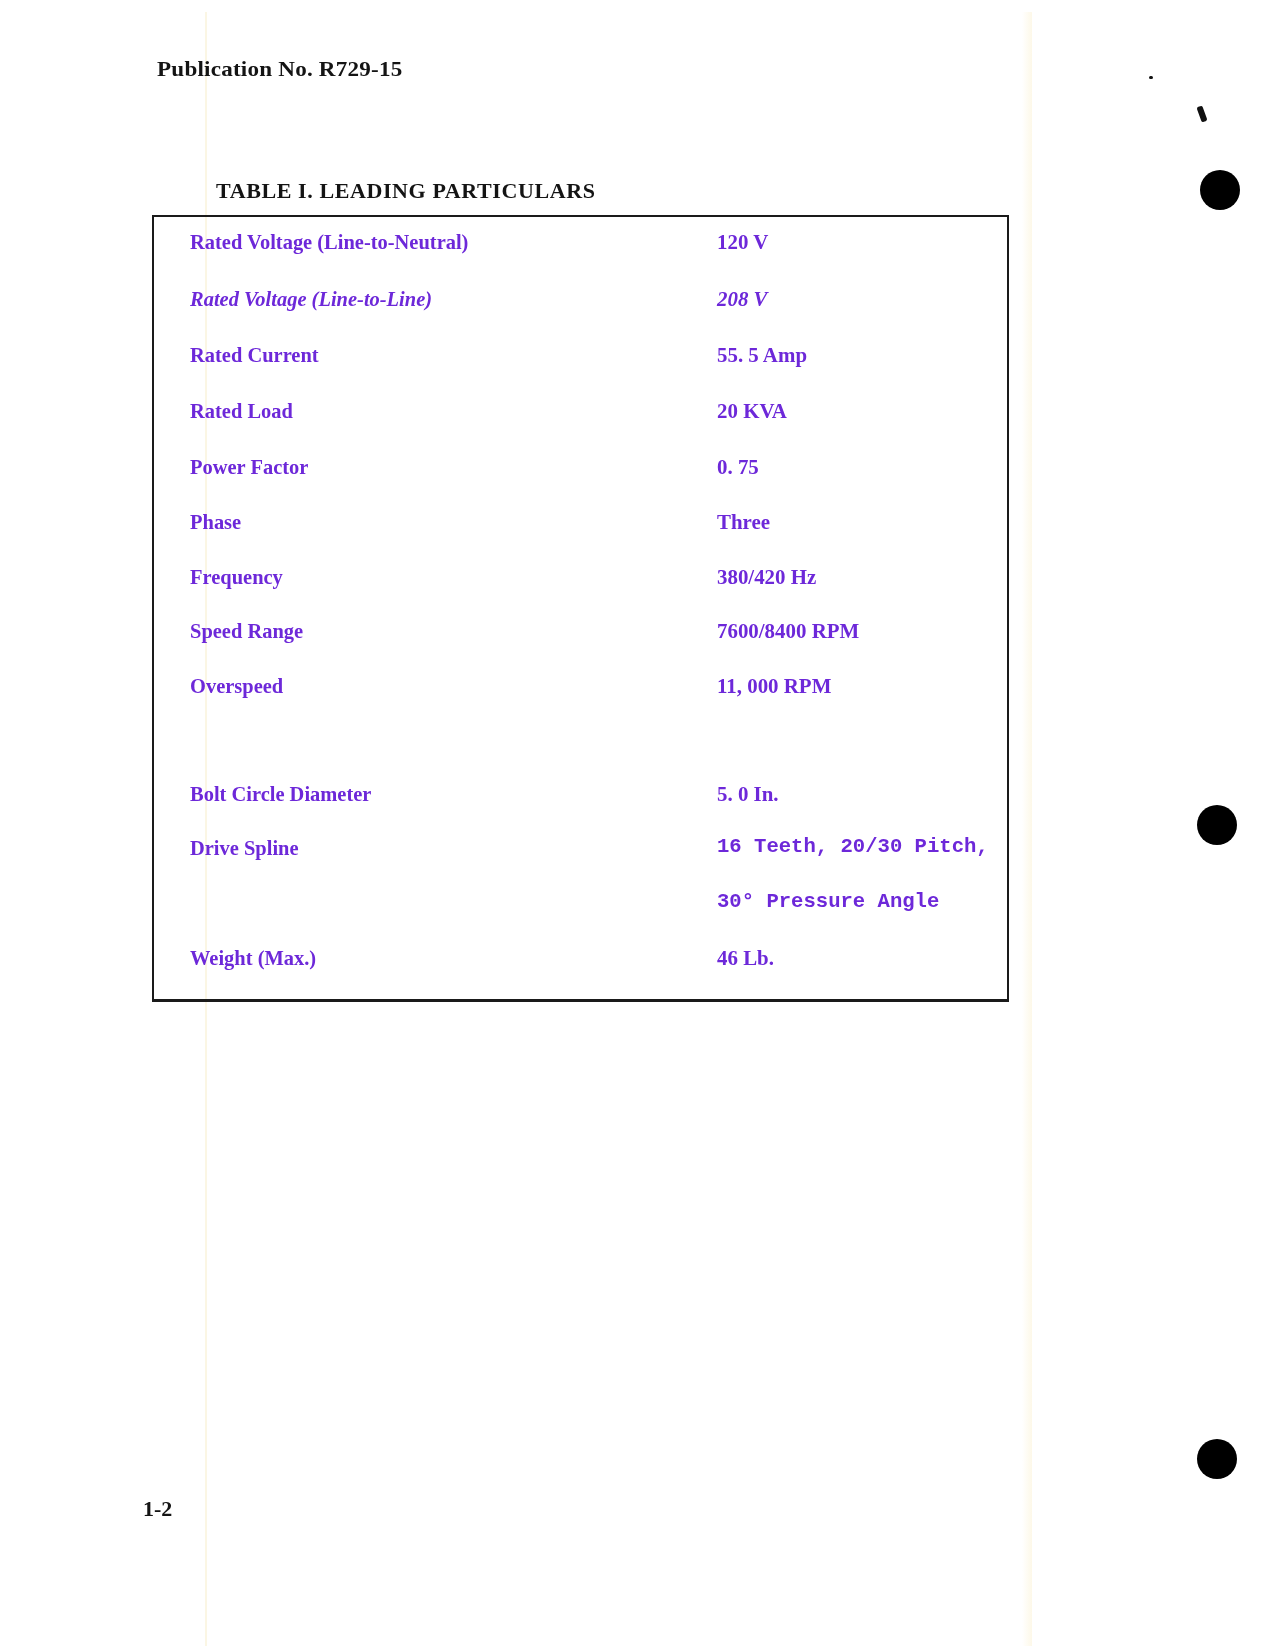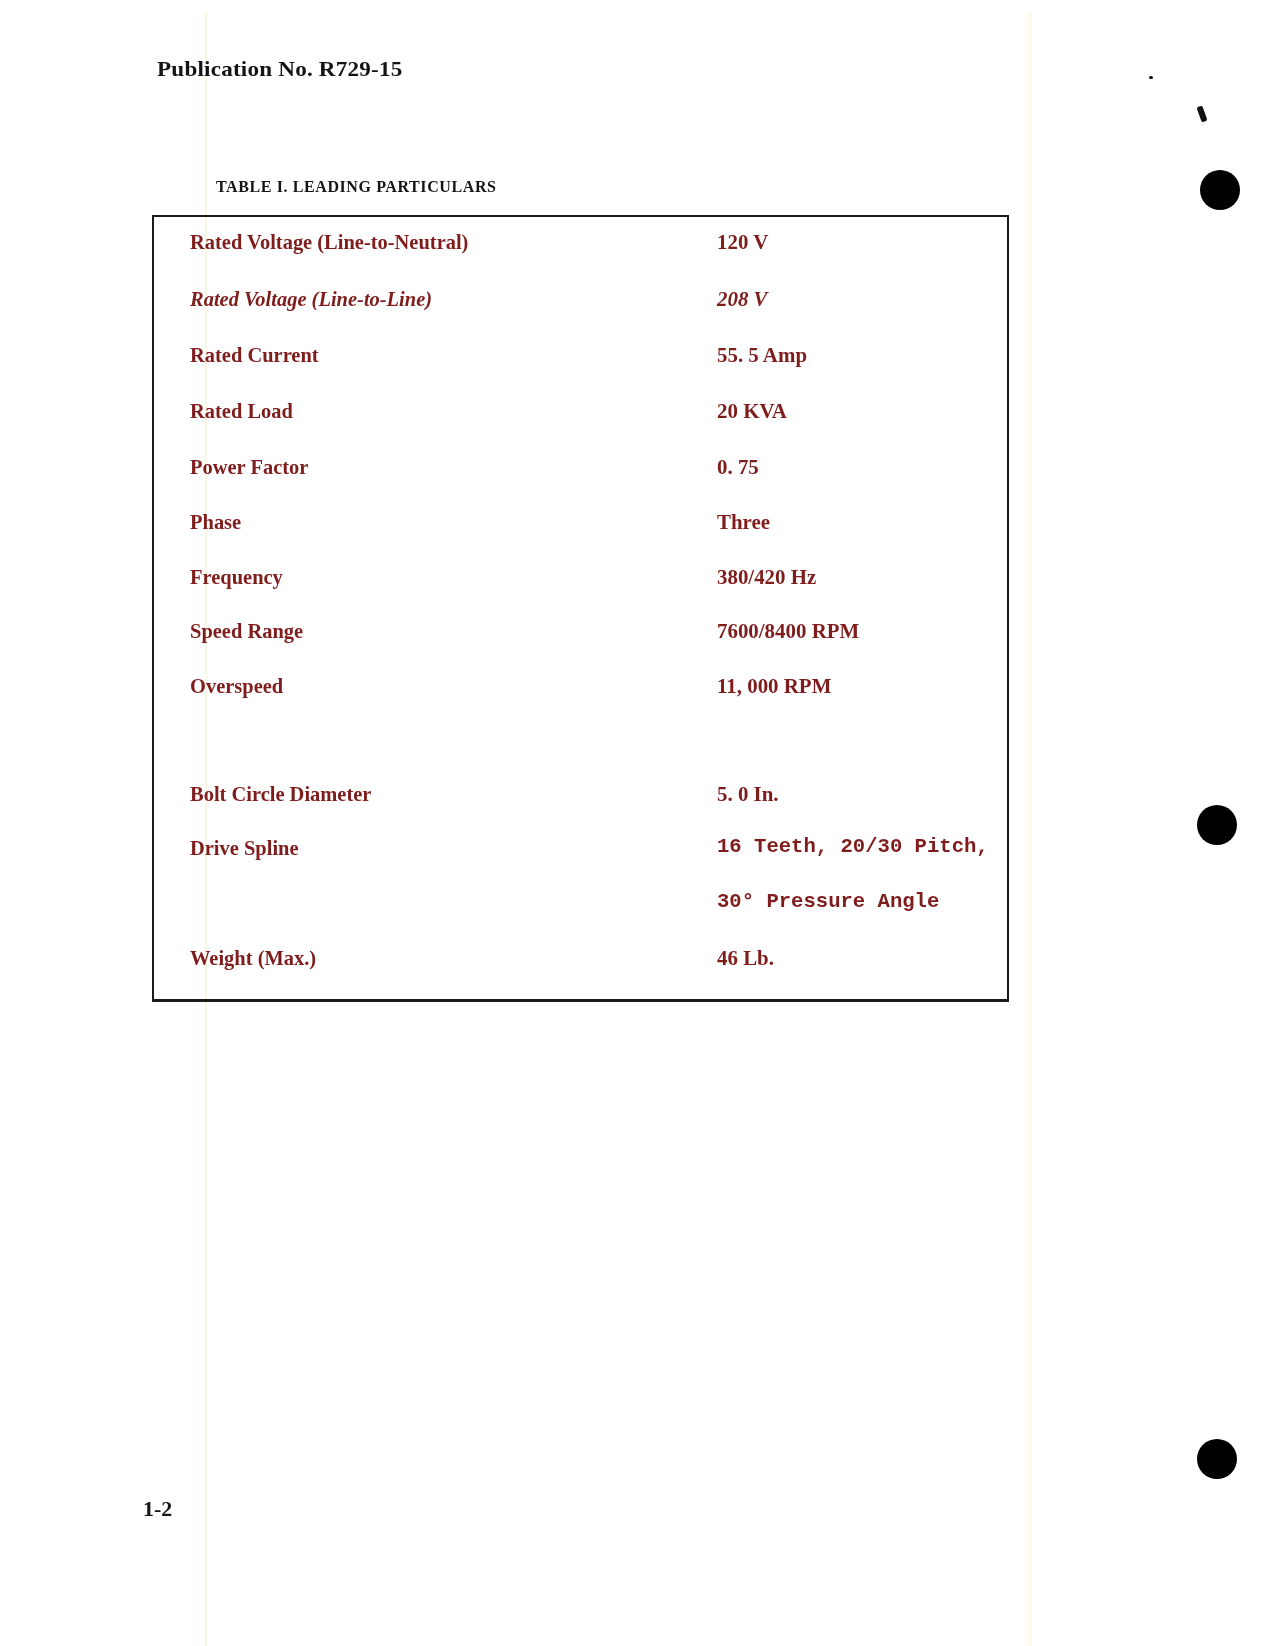--- a/index.html
+++ b/index.html
@@ -43,21 +43,21 @@
       font-family: "Liberation Serif", "DejaVu Serif", serif;
       font-weight: 700;
       transform: scaleX(1.05);
       transform-origin: left;
       color: #141414;
     }
     .table-title {
       position: absolute;
       left: 216px;
       top: 166px;
-      font-size: 16px;
+      font-size: 22px;
       font-family: "Liberation Serif", "DejaVu Serif", serif;
       font-weight: 700;
       letter-spacing: 0.6px;
       color: #141414;
     }
     .table-box {
       position: absolute;
       left: 152px;
       top: 203px;
       width: 857px;
@@ -67,21 +67,21 @@
       box-sizing: border-box;
     }
     .row {
       position: absolute;
       left: 0;
       width: 100%;
       height: 40px;
       font-size: 22px;
       font-family: "Liberation Serif", "DejaVu Serif", serif;
       font-weight: 700;
-      color: #7f1d1d;
+      color: #6d28d9;
     }
     .row .label {
       position: absolute;
       left: 36px;
       top: 0;
       white-space: nowrap;
       transform: scaleX(0.93);
       transform-origin: left;
     }
     .row .value {

